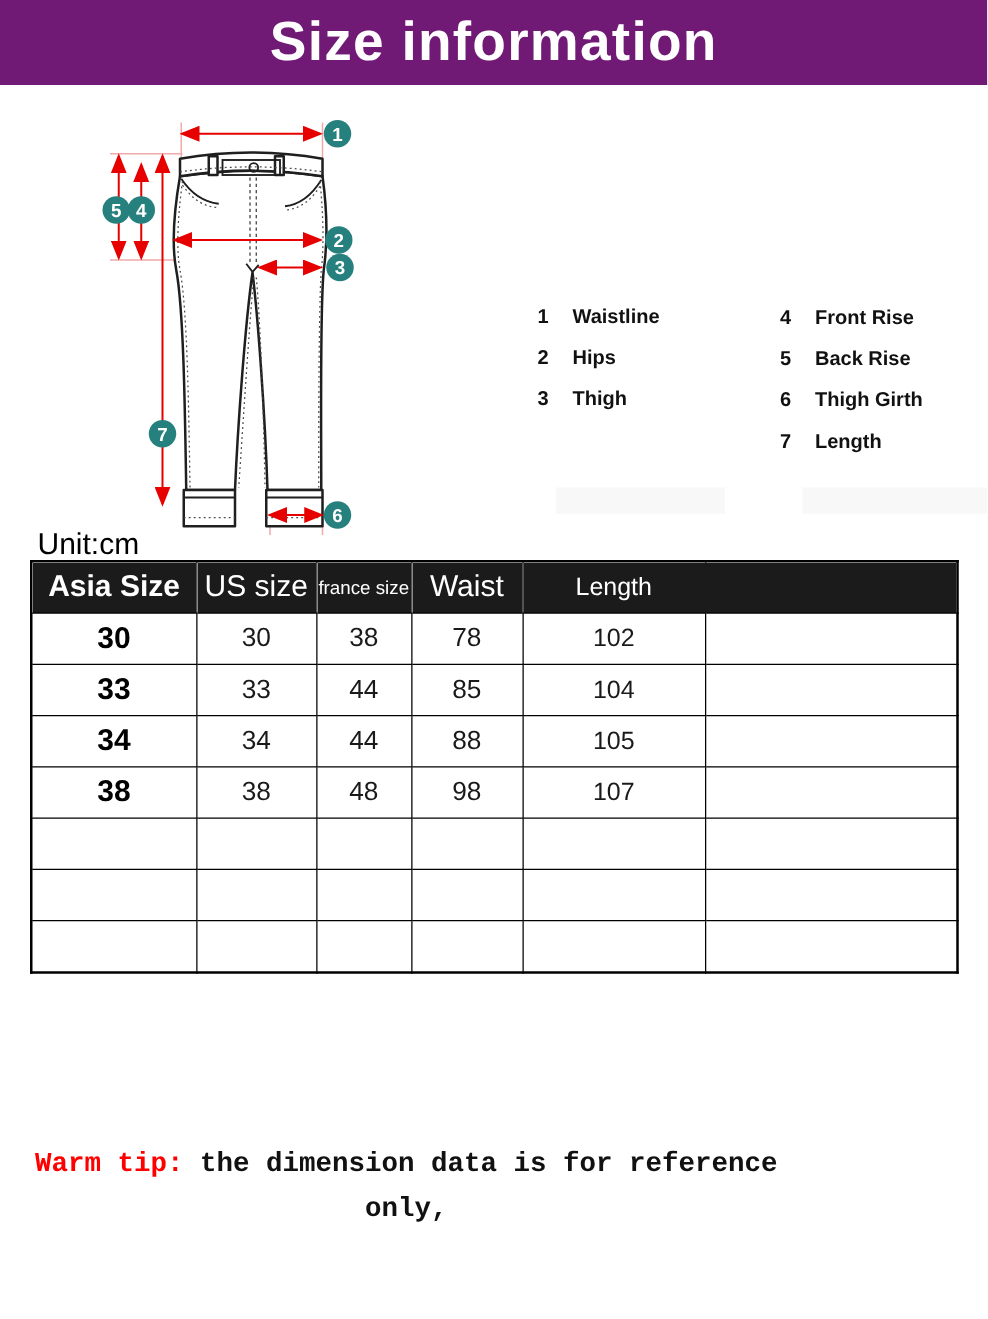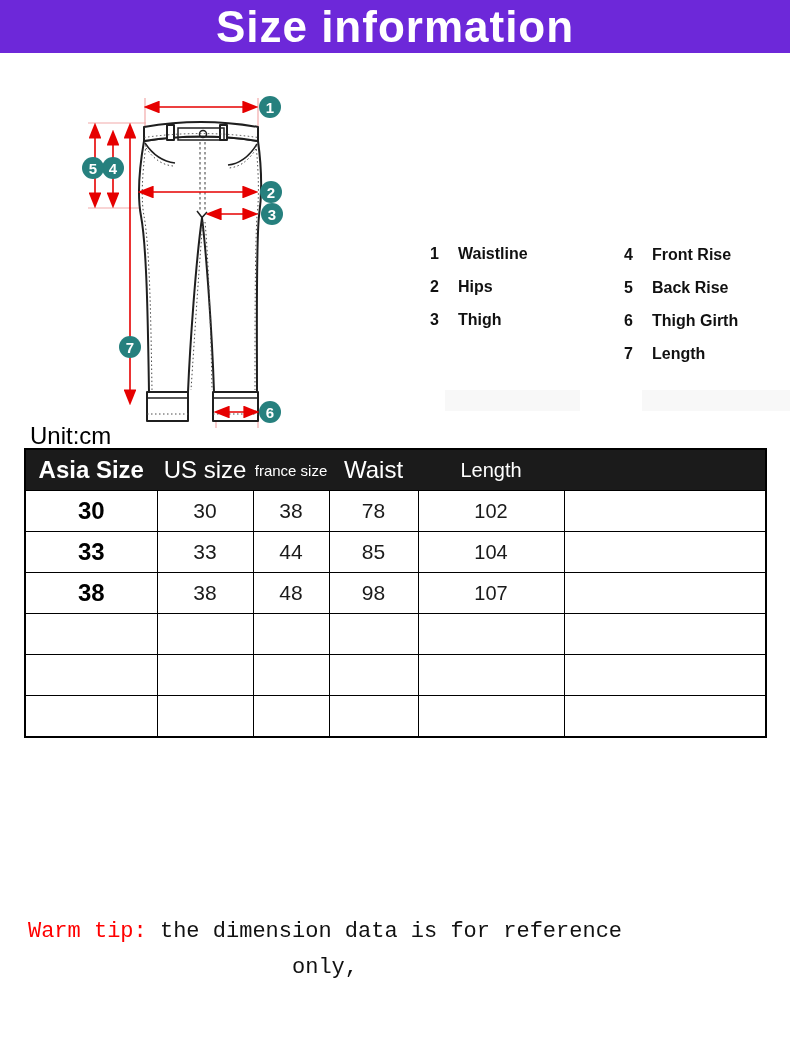--- a/index.html
+++ b/index.html
@@ -1,20 +1,20 @@
 <!DOCTYPE html>
 <html><head>
 <meta charset="utf-8">
 <style>
   html,body{margin:0;padding:0;background:#fff;}
   .page{position:relative;width:790px;height:1055px;background:#fff;overflow:hidden;
         font-family:"Liberation Sans","DejaVu Sans",sans-serif;}
 
   
-  .banner{position:absolute;left:0;top:0;width:790px;height:53px;background:#6d28d9;
+  .banner{position:absolute;left:0;top:0;width:790px;height:68px;background:#701a75;
           display:flex;align-items:center;justify-content:center;}
   .banner-title{color:#fff;font-size:44px;font-weight:bold;letter-spacing:1px;}
 
   
   .pants-svg{position:absolute;left:75px;top:90px;width:215px;height:345px;}
   .outline{fill:#fff;stroke:#1f1f1f;stroke-width:2;stroke-linejoin:round;}
   .thin{fill:none;stroke:#1f1f1f;stroke-width:1.5;}
   .stitch{fill:none;stroke:#4a4a4a;stroke-width:1;stroke-dasharray:1.5 2.5;}
   .fly{fill:none;stroke:#3a3a3a;stroke-width:1;stroke-dasharray:2.5 2.5;}
   .arrow{stroke:#e60000;stroke-width:1.6;fill:none;}
@@ -44,21 +44,21 @@
   .size-table th:first-child{border-left:1px solid #1b1b1b;font-weight:bold;}
   .size-table th:nth-child(3){font-size:15px;}
   .size-table th:nth-child(5){font-size:20px;}
   .size-table td{font-size:21px;color:#1a1a1a;background:#fff;}
   .size-table td:first-child{font-size:24px;font-weight:bold;color:#000;}
   .size-table td:nth-child(5){font-size:20px;}
 
   
   .warm-tip{position:absolute;left:0;top:914px;width:650px;text-align:center;
             font-family:"Liberation Mono","DejaVu Sans Mono",monospace;
-            font-size:22px;font-weight:normal;color:#111;line-height:36px;}
+            font-size:22px;font-weight:bold;color:#111;line-height:36px;}
   .tip-prefix{color:#ff0000;}
 </style>
 </head>
 <body>
 
 <div class="page">
 
   <div class="banner">
     <span class="banner-title">Size information</span>
   </div>
@@ -207,20 +207,28 @@
         </tr>
         <tr>
           <td>33</td>
           <td>33</td>
           <td>44</td>
           <td>85</td>
           <td>104</td>
           <td></td>
         </tr>
         <tr>
+          <td>34</td>
+          <td>34</td>
+          <td>44</td>
+          <td>88</td>
+          <td>105</td>
+          <td></td>
+        </tr>
+        <tr>
           <td>38</td>
           <td>38</td>
           <td>48</td>
           <td>98</td>
           <td>107</td>
           <td></td>
         </tr>
         <tr>
           <td></td>
           <td></td>

